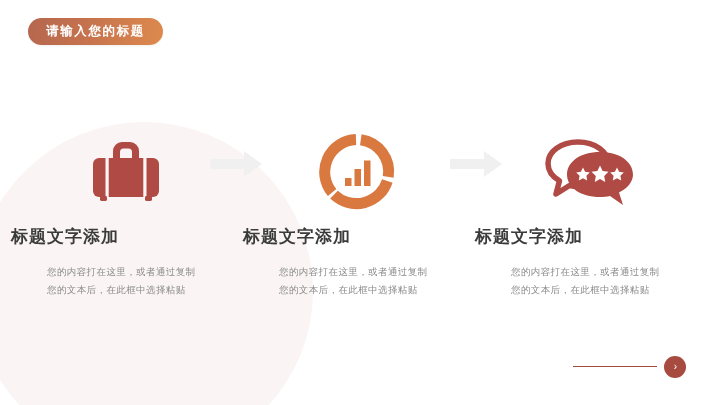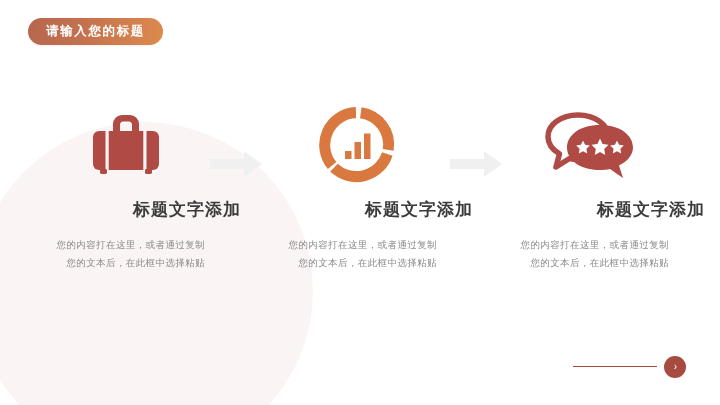--- a/index.html
+++ b/index.html
@@ -61,23 +61,23 @@
   .columns {
     position: absolute;
     left: 0;
     top: 0;
     width: 720px;
     height: 405px;
     z-index: 3;
   }
   .col {
     position: absolute;
-    top: 104px;
+    top: 131px;
     width: 230px;
-    text-align: right;
+    text-align: left;
   }
   .col-1 { left: 11px; }
   .col-2 { left: 243px; }
   .col-3 { left: 475px; }
 
   .icon-wrap {
     height: 82px;
     display: flex;
     align-items: center;
     justify-content: center;

